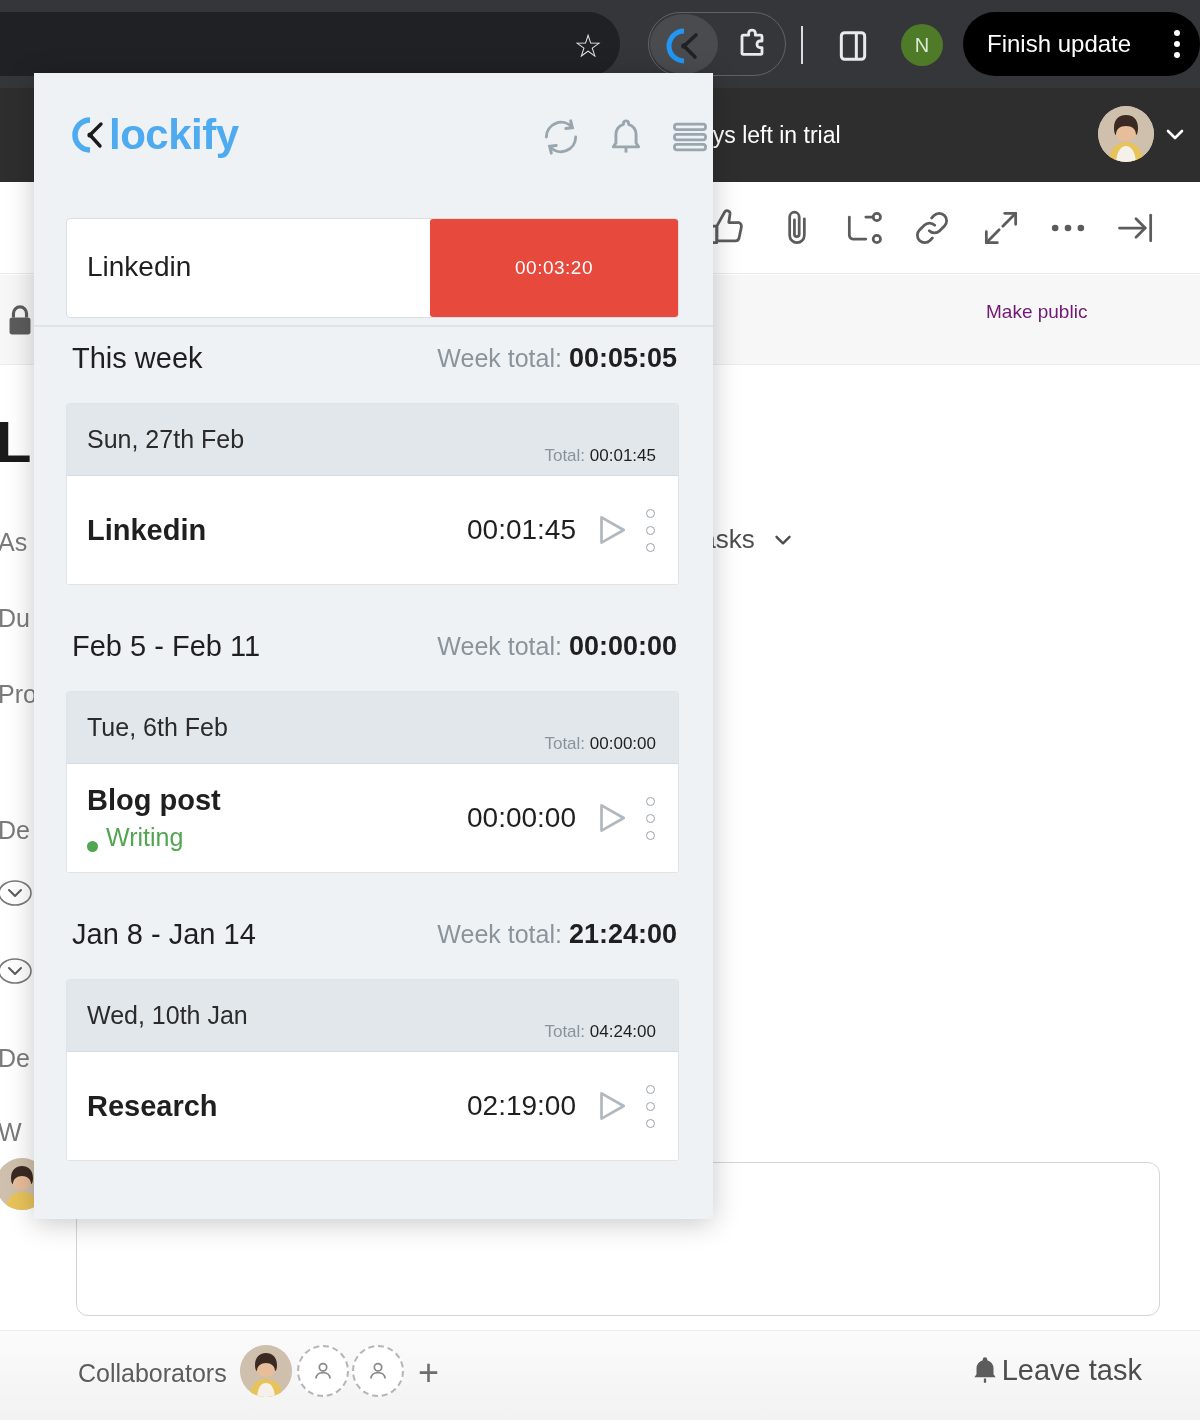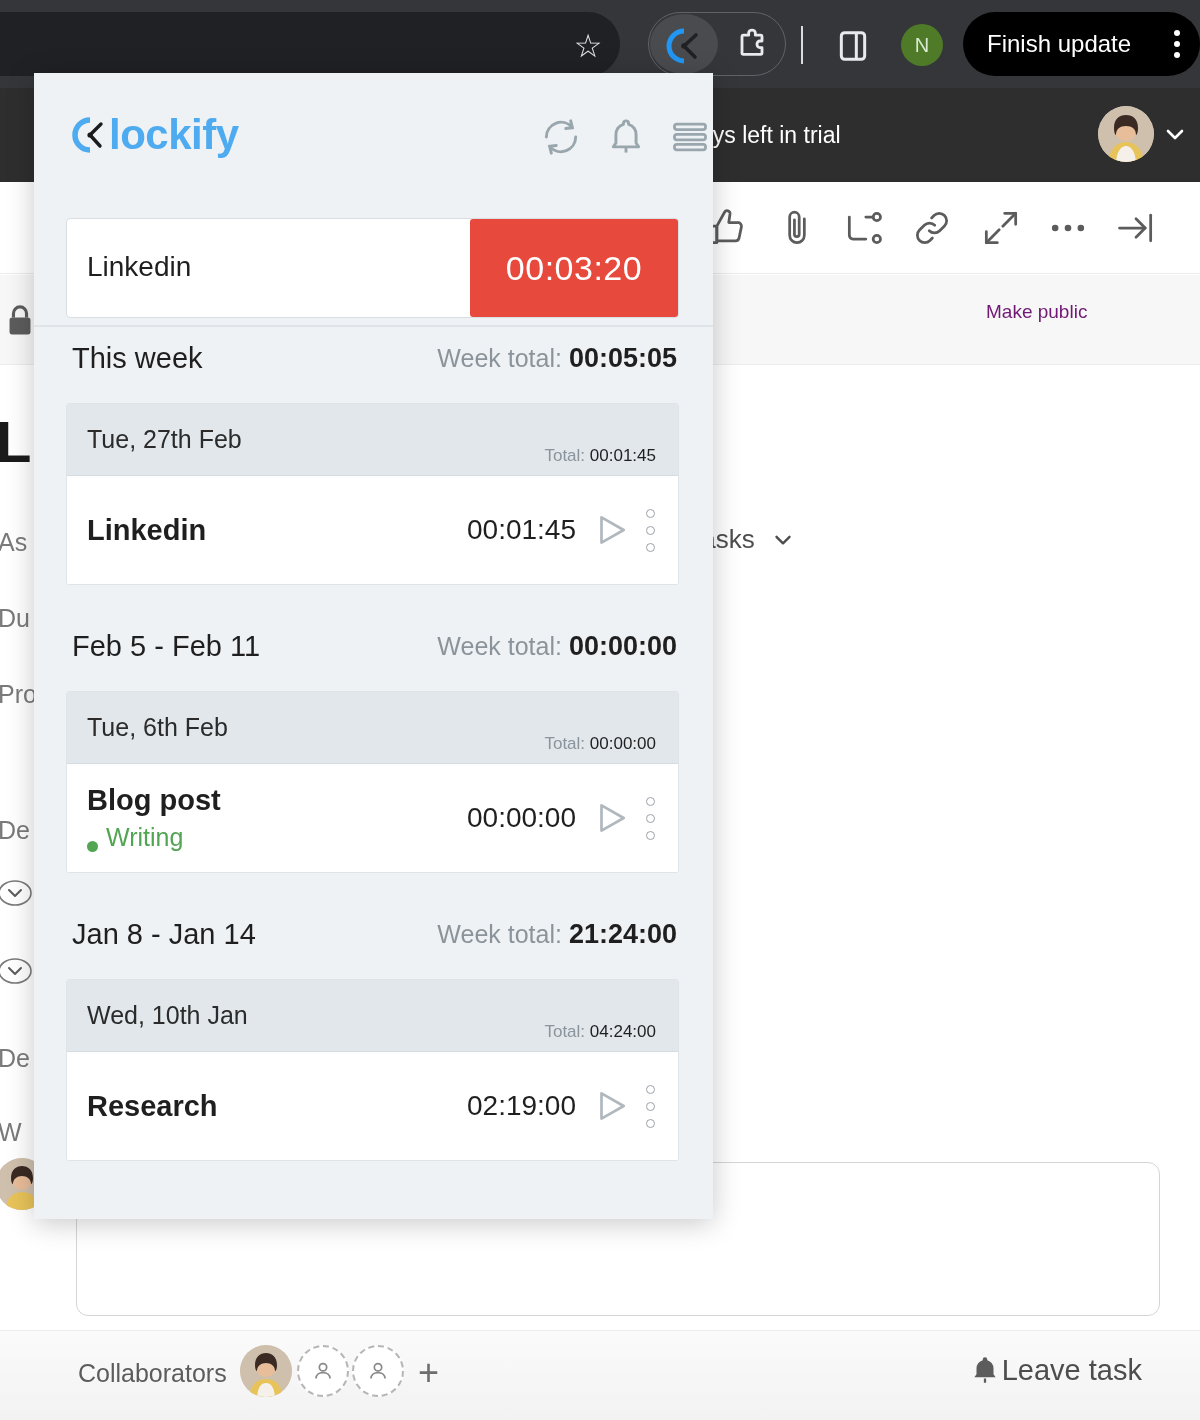--- a/index.html
+++ b/index.html
@@ -201,24 +201,24 @@
 
   .timer-card {
     position: absolute; left: 32px; top: 145px; width: 613px; height: 100px;
     background: #ffffff; border: 1px solid #d9dee2; border-radius: 4px;
   }
   .timer-desc {
     position: absolute; left: 20px; top: 32px;
     font-size: 28px; color: #1f1f1f; white-space: nowrap;
   }
   .timer-btn {
-    position: absolute; right: 0px; top: 0px; width: 208px; height: 98px;
+    position: absolute; right: 0px; top: 0px; width: 248px; height: 98px;
     background: #e8493d; border-radius: 3px;
     display: flex; align-items: center; justify-content: center;
-    color: #ffffff; font-size: 34px; letter-spacing: 0.5px;
+    color: #ffffff; font-size: 19px; letter-spacing: 0.5px;
   }
 
   .popup-divider {
     position: absolute; left: 0; top: 252px; width: 679px; height: 2px;
     background: #dfe4e8;
   }
 
   .popup-scroll {
     position: absolute; left: 0; top: 254px; width: 679px; height: 892px;
     background: #eef2f5;
@@ -527,21 +527,21 @@
 
       <div class="week-head">
         <span class="week-title">This week</span>
         <span class="week-total">
           <span>Week total:</span>
           <b>00:05:05</b>
         </span>
       </div>
       <div class="day-card">
         <div class="day-head">
-          <span class="day-name">Tue, 27th Feb</span>
+          <span class="day-name">Sun, 27th Feb</span>
           <span class="day-total">
             <span>Total:</span>
             <b>00:01:45</b>
           </span>
         </div>
         <div class="entry">
           <div class="entry-left">
             <span class="entry-name">Linkedin</span>
           </div>
           <div class="entry-right">

